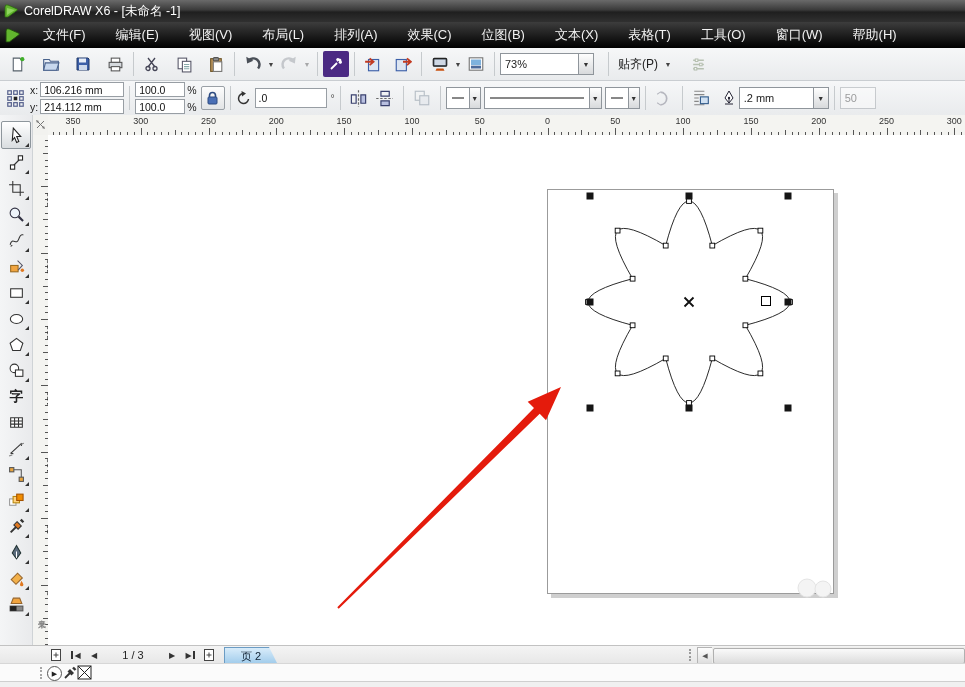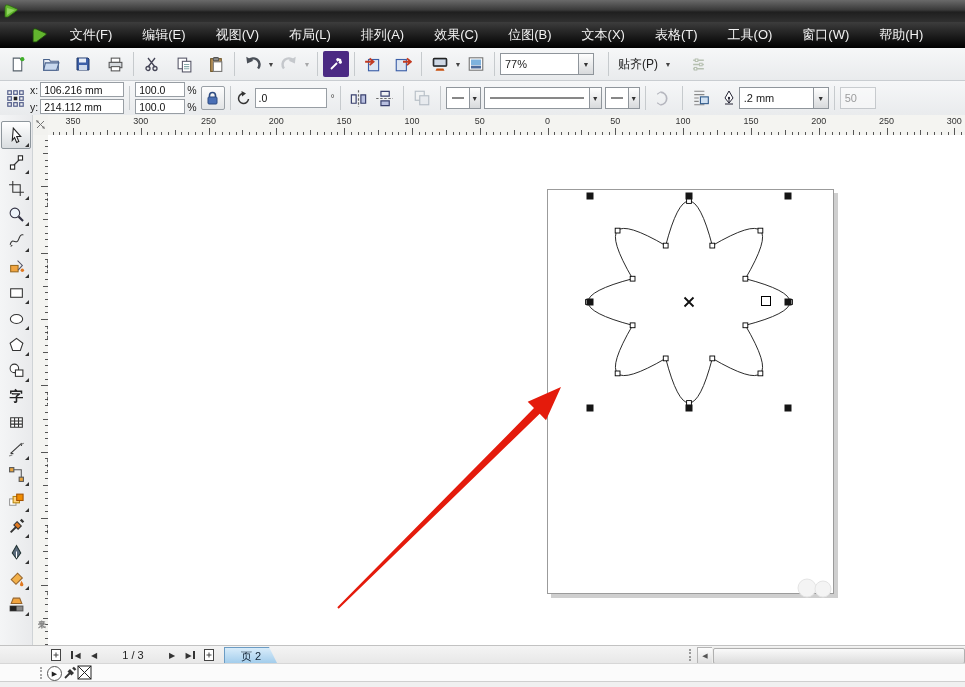--- a/index.html
+++ b/index.html
@@ -7,21 +7,21 @@
        font-family:"Liberation Sans",sans-serif;background:#fff;
        -webkit-user-select:none;user-select:none;}
   
   .titlebar{position:absolute;left:0;top:0;width:965px;height:22px;
     background:linear-gradient(#6a6a6a,#3a3a3a 45%,#1f1f1f 55%,#303030);
     display:flex;align-items:center;color:#fff;font-size:12.5px;}
   .titlebar .logo{margin:0 6px 0 4px;}
   
   .menubar{position:absolute;left:0;top:22px;width:965px;height:26px;
     background:linear-gradient(#3d3d3d,#181818 60%,#000);
-    display:flex;align-items:center;color:#f2f2f2;font-size:13px;justify-content:center;}
+    display:flex;align-items:center;color:#f2f2f2;font-size:13px;}
   .menubar .logo{margin:0 8px 0 5px;}
   .menu-items{display:flex;height:100%;align-items:center;}
   .menu-item{padding:0 15px;height:100%;display:flex;align-items:center;cursor:default;}
   
   .toolbar{position:absolute;left:0;top:48px;width:965px;height:32px;
     background:linear-gradient(#f6f7f8,#e9ebed);border-bottom:1px solid #c9cdd1;
     display:flex;align-items:center;}
   .propbar{position:absolute;left:0;top:81px;width:965px;height:34px;
     background:linear-gradient(#f6f7f8,#e9ebed);border-bottom:1px solid #b9bdc1;
     display:flex;align-items:center;font-size:10.5px;color:#222;}
@@ -95,20 +95,21 @@
 
 <div class="app">
 
   <div class="titlebar">
     <span class="logo">
       <svg width="14" height="14" viewBox="0 0 14 14">
           <path d="M1,13 L1,3 Q1,0 4,1 L13,5 Q14,5.6 13,6.4 L4,13 Z" fill="#62b52e" stroke="#2d6a12" stroke-width="0.8"></path>
           <path d="M3,11 L3,4 L11,6 Z" fill="#8fd45e"></path>
         </svg>
     </span>
+    <span>CorelDRAW X6 - [未命名 -1]</span>
   </div>
 
   <div class="menubar">
     <span class="logo">
       <svg width="15" height="15" viewBox="0 0 14 14">
           <path d="M1,13 L1,3 Q1,0 4,1 L13,5 Q14,5.6 13,6.4 L4,13 Z" fill="#62b52e" stroke="#1d4a0a" stroke-width="0.8"></path>
         </svg>
     </span>
     <span class="menu-items">
         <span class="menu-item">文件(F)</span>
@@ -221,21 +222,21 @@
     <span class="drop-arr">▼</span>
     <span class="tbtn">
         <svg width="18" height="18" viewBox="0 0 16 16">
           <rect x="2" y="2.5" width="12" height="11" fill="#fff" stroke="#777"></rect>
           <rect x="3.5" y="4" width="9" height="5" fill="#7fb2dd"></rect>
           <rect x="3.5" y="9.5" width="9" height="2.5" fill="#4d6a9a"></rect>
         </svg>
       </span>
     <span class="tsep"></span>
     <span class="combo" style="width:92px">
-      <span class="val">77%</span>
+      <span class="val">73%</span>
       <span class="arrbtn">▼</span>
     </span>
     <span class="tsep" style="margin-left:14px"></span>
     <span style="display:flex;align-items:center;padding:0 4px;font-size:12px;color:#222">
       <span>贴齐(P)</span>
       <span class="drop-arr" style="margin-left:5px">▼</span>
     </span>
     <span class="tbtn dim" style="margin-left:8px">
         <svg width="17" height="17" viewBox="0 0 16 16">
           <path d="M3,4 h10 M3,8 h10 M3,12 h10" stroke="#6a7f5a" stroke-width="1.4"></path>

